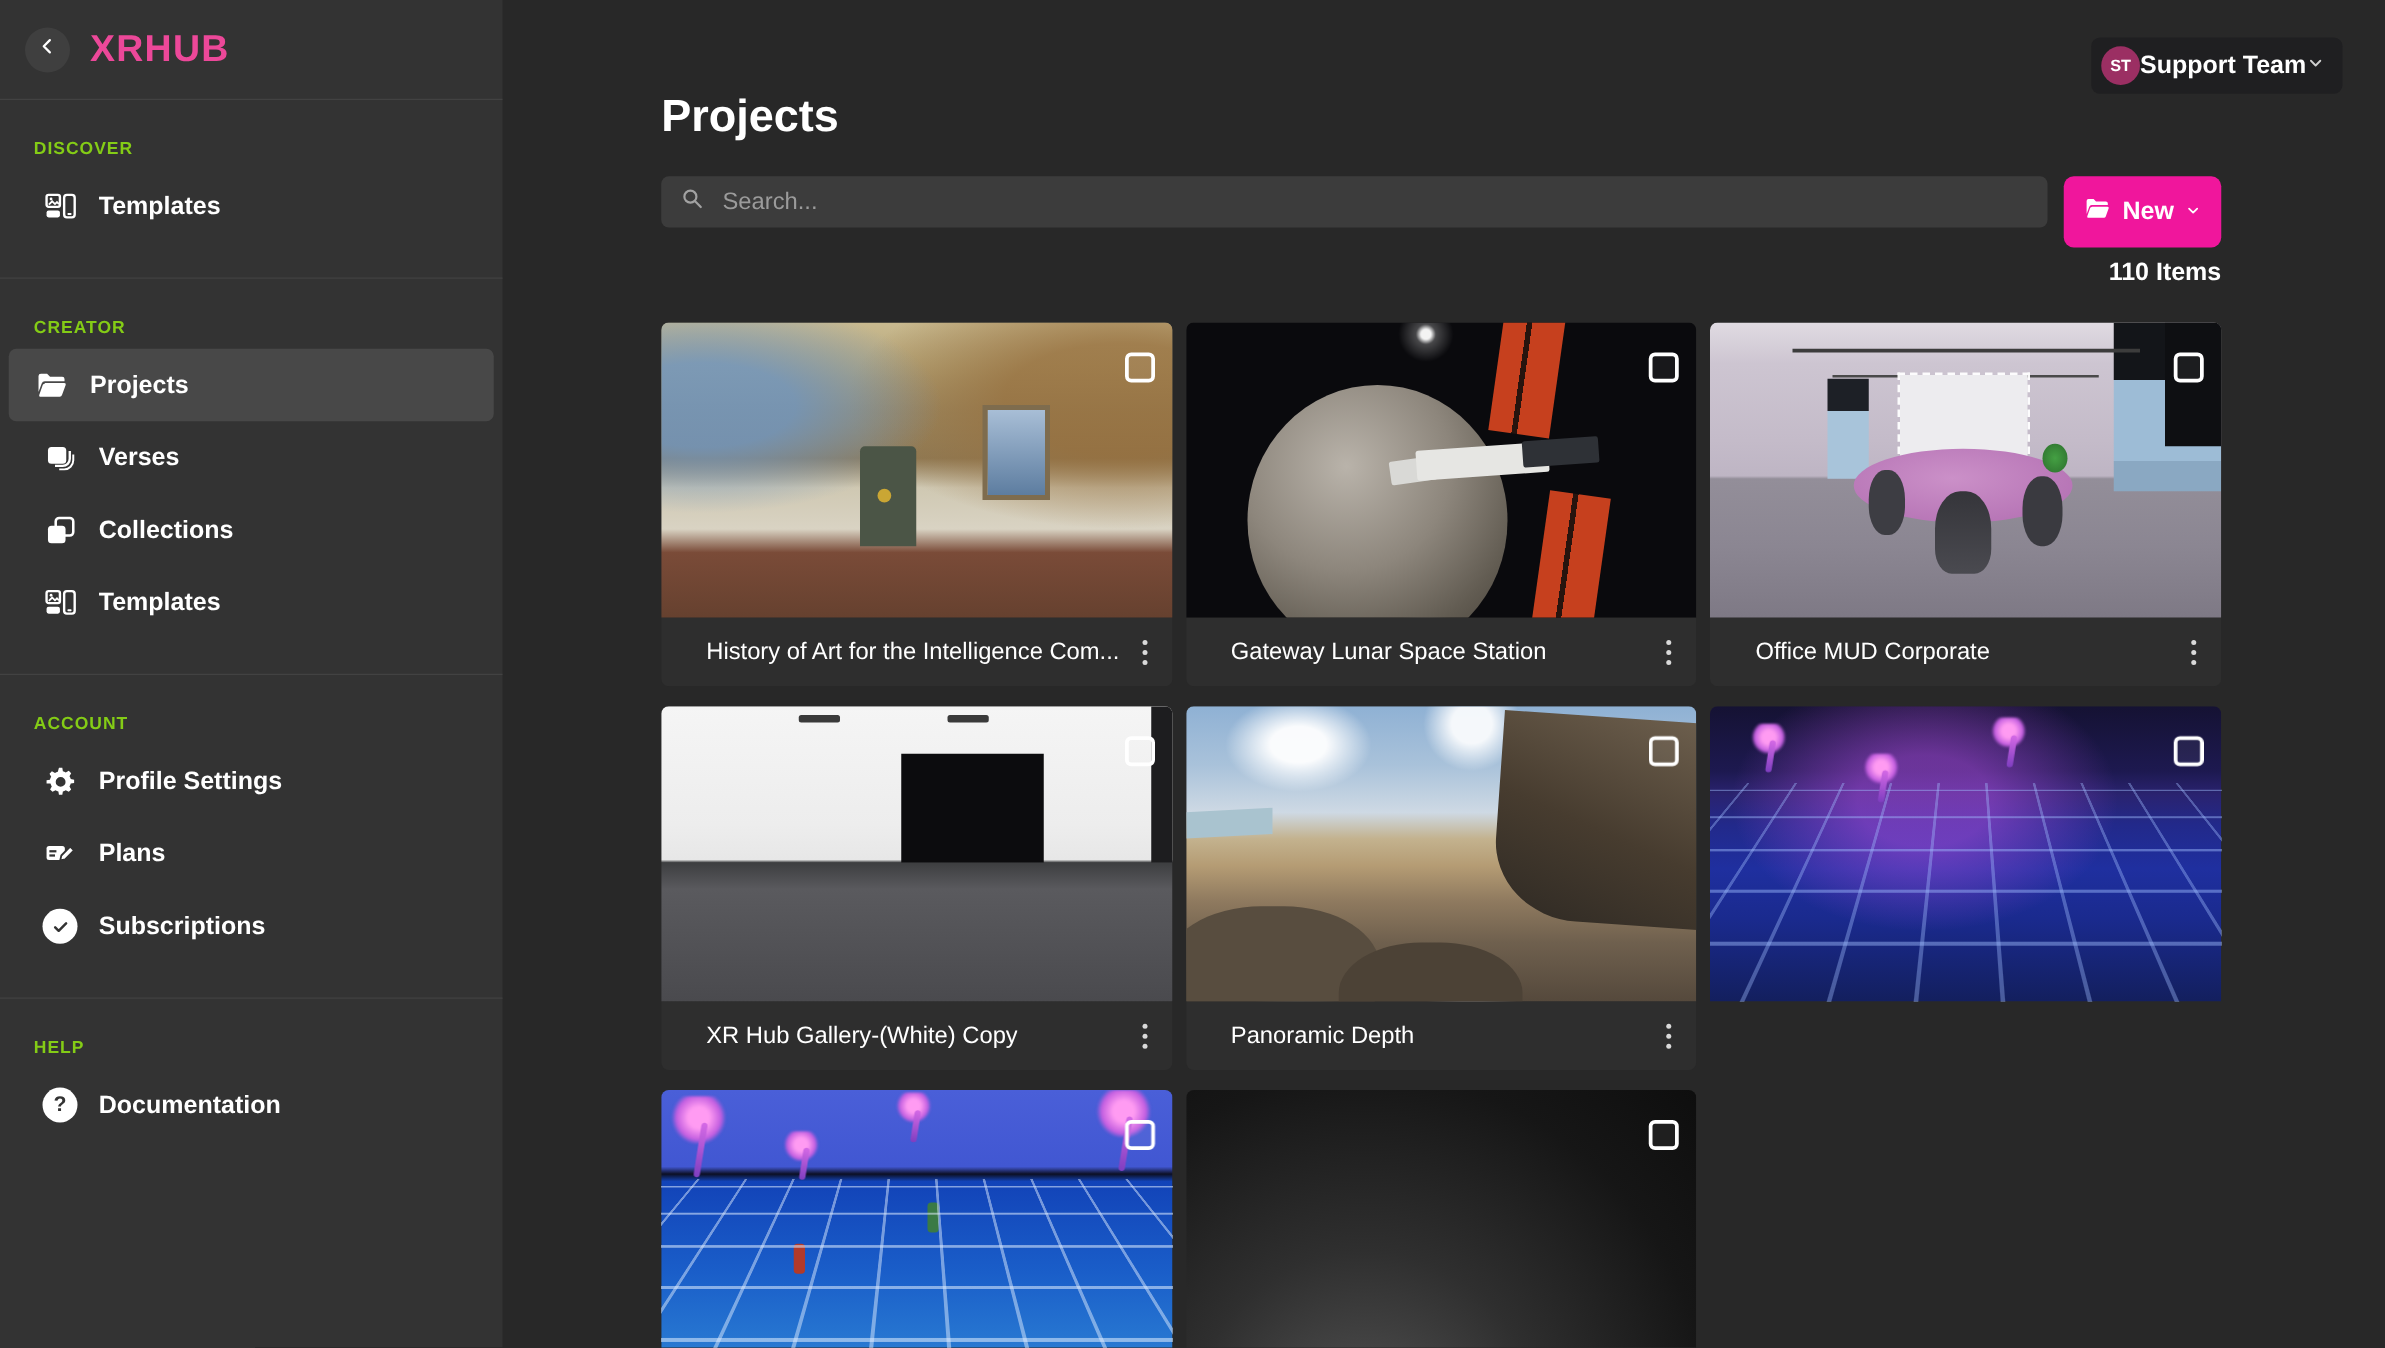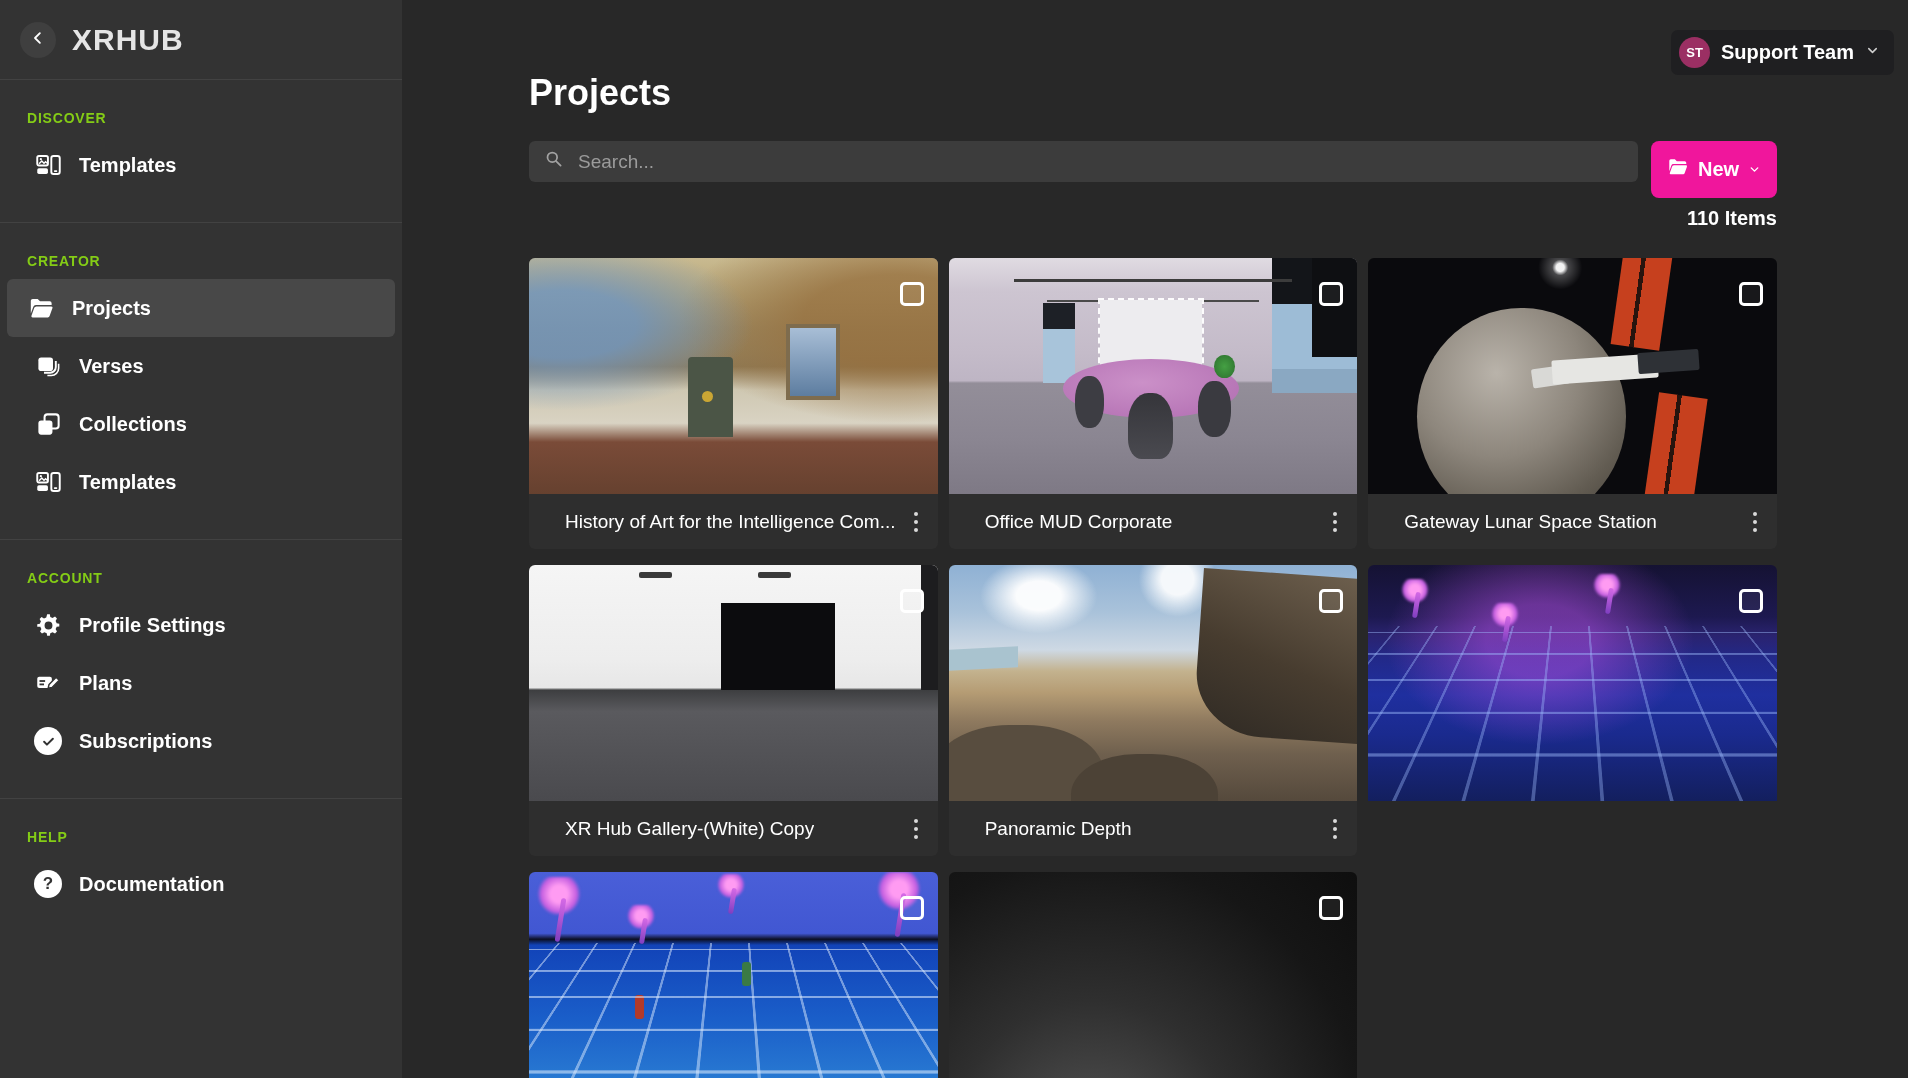--- a/index.html
+++ b/index.html
@@ -17,21 +17,21 @@
     background:#333333;
   }
   .sb-header {
     height:80px; display:flex; align-items:center; gap:16px;
     padding-left:20px; border-bottom:1px solid #424242;
   }
   .back-btn {
     width:36px; height:36px; border-radius:50%; background:#3f3f3f;
     display:flex; align-items:center; justify-content:center; cursor:pointer; flex:none;
   }
-  .logo { font-size:30px; font-weight:800; letter-spacing:1px; color:#e5e5e5; }
+  .logo { font-size:30px; font-weight:800; letter-spacing:1px; color:#ec4899; }
 
   .sb-section { padding-top:4px; }
   .sb-section + .sb-section { border-top:1px solid #424242; margin-top:28px; }
   .sb-label {
     margin:26px 0 10px 27px; font-size:14px; font-weight:700;
     color:#84cc16; letter-spacing:0.8px;
   }
   .sb-item {
     height:58px; display:flex; align-items:center; gap:17px;
     padding-left:27px; margin:0 7px; border-radius:6px; cursor:pointer;
@@ -41,23 +41,23 @@
   .sb-item-label { font-size:20px; font-weight:700; color:#fff; }
 
   .circle-ic {
     width:28px; height:28px; border-radius:50%; background:#fff;
     display:flex; align-items:center; justify-content:center;
     color:#333; font-size:17px; font-weight:800;
   }
 
   
   .user-chip {
-    position:absolute; top:30px; right:14px; height:45px;
+    position:absolute; top:30px; right:34px; height:45px;
     background:#1f1f21; border-radius:7px; display:flex; align-items:center;
-    gap:11px; padding:0 14px 0 8px; cursor:pointer;
+    gap:0; padding:0 14px 0 8px; cursor:pointer;
   }
   .avatar {
     width:31px; height:31px; border-radius:50%; background:#9B2F63;
     display:flex; align-items:center; justify-content:center;
     font-size:13px; font-weight:700; color:#fff;
   }
   .user-name { font-size:20px; font-weight:600; color:#fff; }
 
   
   .content { position:absolute; left:529px; top:0; width:1248px; }
@@ -358,20 +358,40 @@
         <span class="kebab">
             <i></i>
             <i></i>
             <i></i>
           </span>
       </div>
     </div>
 
 
     <div class="card">
+      <div class="thumb t-lunar">
+        <div class="moon"></div>
+          <div class="panel-t"></div>
+          <div class="panel-b"></div>
+        <div class="mod-s"></div>
+          <div class="mod-w"></div>
+          <div class="mod-d"></div>
+        <div class="thumb-check"></div>
+      </div>
+      <div class="title-row">
+        <span class="card-title">Gateway Lunar Space Station</span>
+        <span class="kebab">
+            <i></i>
+            <i></i>
+            <i></i>
+          </span>
+      </div>
+    </div>
+
+    <div class="card">
       <div class="thumb t-office">
         <div class="win-r"></div>
           <div class="shade"></div>
           <div class="win-l"></div>
         <div class="truss1"></div>
           <div class="truss2"></div>
           <div class="screen"></div>
         <div class="table"></div>
           <div class="plant"></div>
         <div class="chair-l"></div>
@@ -383,40 +403,20 @@
         <span class="card-title">Office MUD Corporate</span>
         <span class="kebab">
             <i></i>
             <i></i>
             <i></i>
           </span>
       </div>
     </div>
 
     <div class="card">
-      <div class="thumb t-lunar">
-        <div class="moon"></div>
-          <div class="panel-t"></div>
-          <div class="panel-b"></div>
-        <div class="mod-s"></div>
-          <div class="mod-w"></div>
-          <div class="mod-d"></div>
-        <div class="thumb-check"></div>
-      </div>
-      <div class="title-row">
-        <span class="card-title">Gateway Lunar Space Station</span>
-        <span class="kebab">
-            <i></i>
-            <i></i>
-            <i></i>
-          </span>
-      </div>
-    </div>
-
-    <div class="card">
       <div class="thumb t-gallery">
         <div class="box"></div>
           <div class="sliver"></div>
           <div class="light1"></div>
           <div class="light2"></div>
         <div class="thumb-check"></div>
       </div>
       <div class="title-row">
         <span class="card-title">XR Hub Gallery-(White) Copy</span>
         <span class="kebab">

